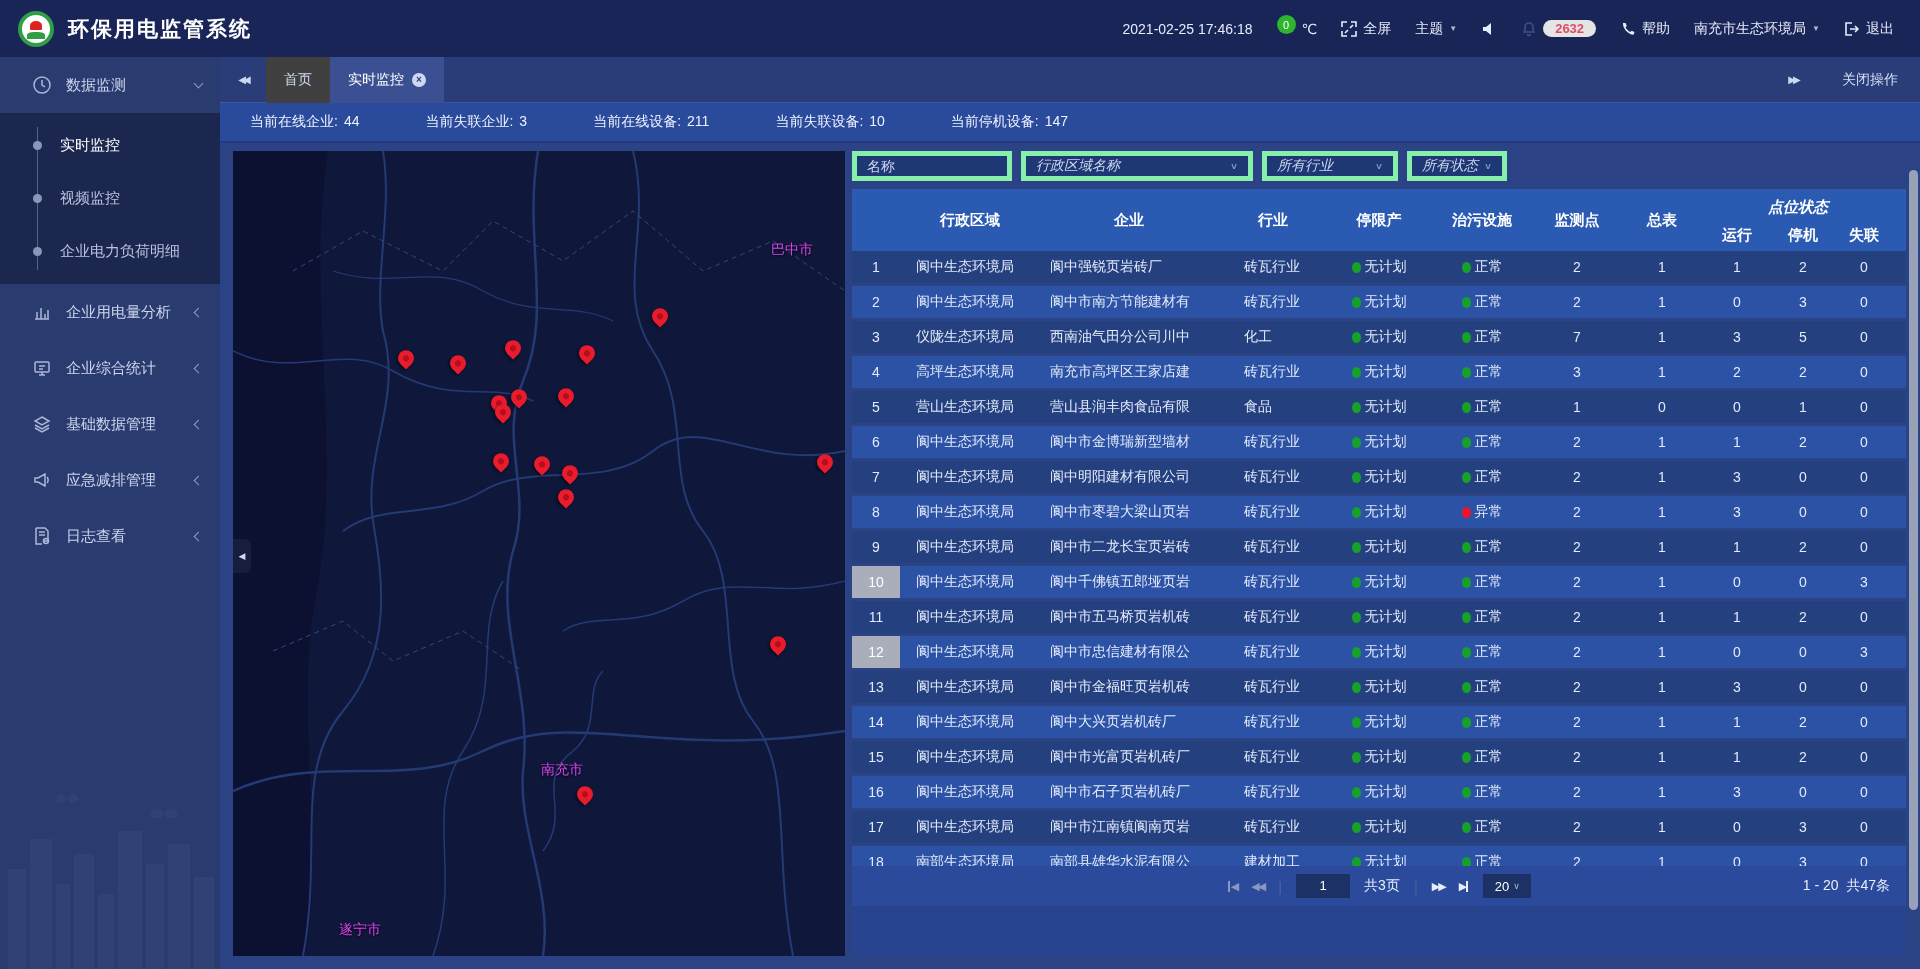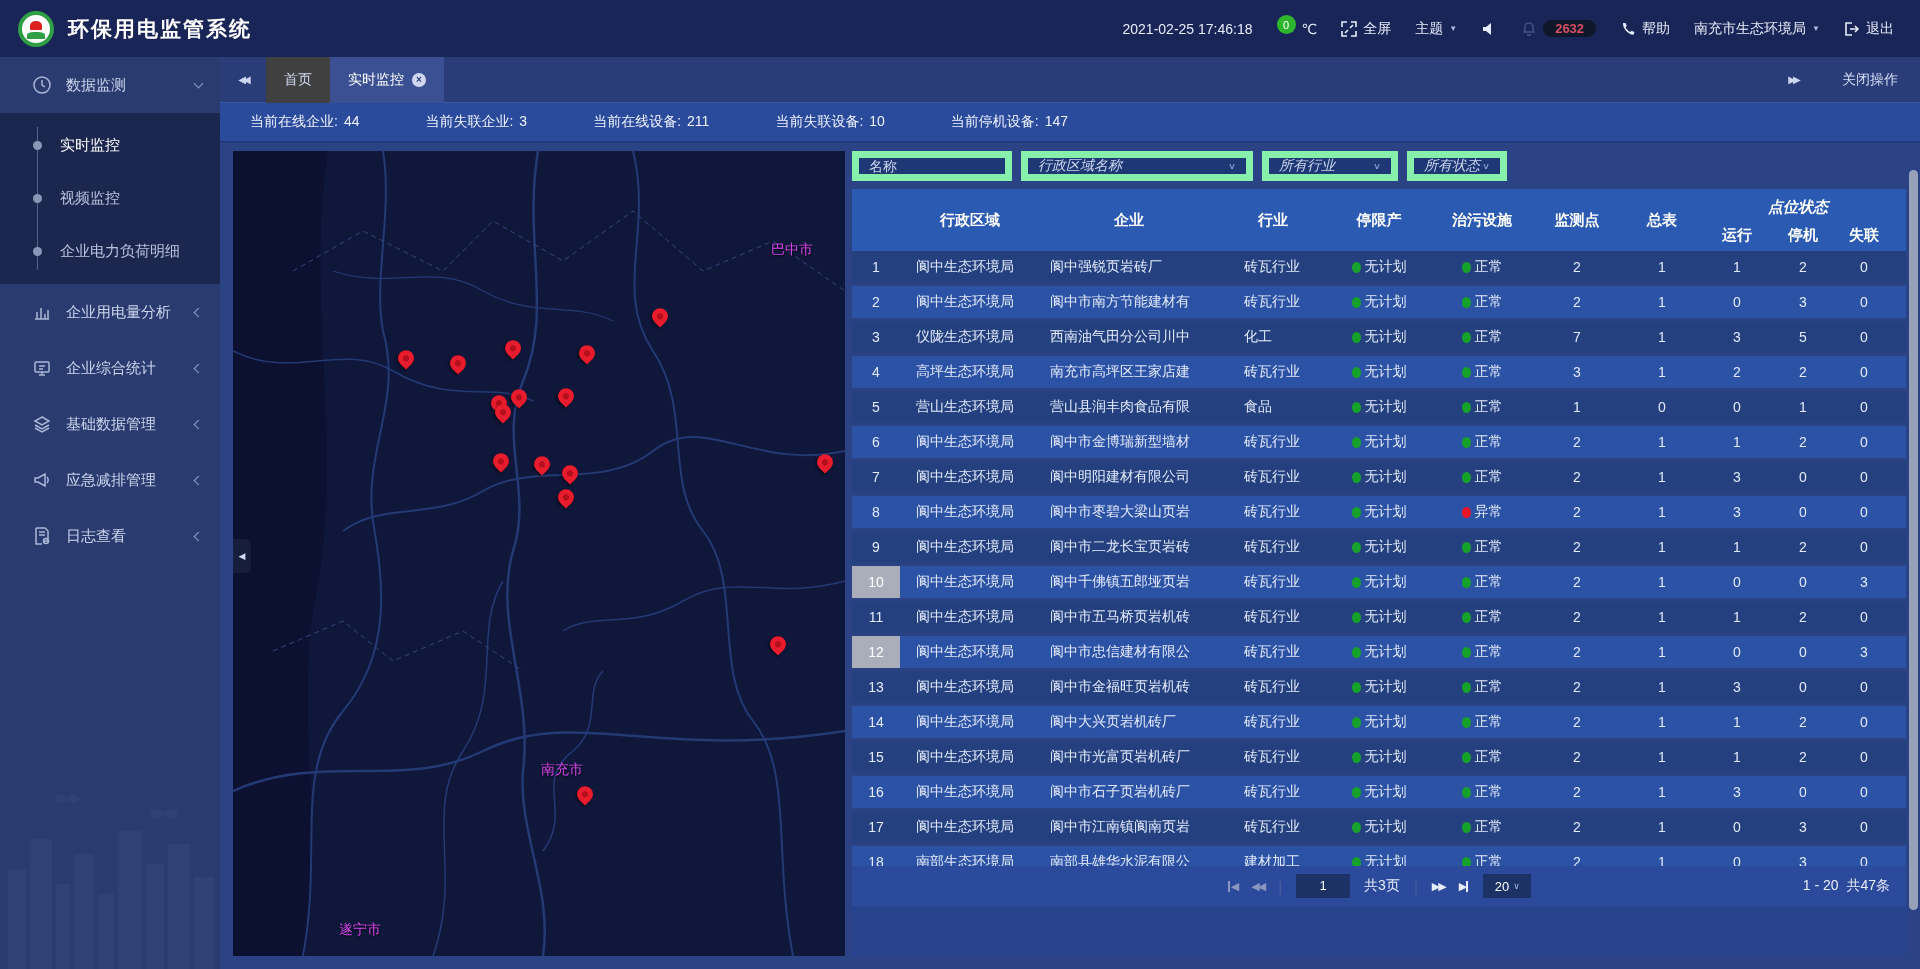--- a/index.html
+++ b/index.html
@@ -16,21 +16,21 @@
     background:#d22; border-radius:50% 50% 10% 10%; }
   .logo::before { content:""; position:absolute; left:5px; bottom:4px; width:18px; height:7px;
     background:#2f9e44; border-radius:40% 40% 0 0; }
   .app-title { font-size:21px; font-weight:bold; letter-spacing:2px; color:#fff; }
   .hdr-right { display:flex; align-items:center; gap:24px; font-size:14px; color:#e6ecfa; }
   .hdr-item { display:flex; align-items:center; gap:6px; cursor:pointer; white-space:nowrap; }
   .temp-badge { width:19px; height:19px; border-radius:50%; background:#2db52d; color:#fff;
     font-size:11px; display:inline-flex; align-items:center; justify-content:center; margin-top:-8px; }
   .caret { font-size:8px; color:#aab8e0; }
   .bell { color:#3f4f86; }
-  .notif-pill { background:#0f172a; color:#d94f63; font-weight:bold; font-size:13px;
+  .notif-pill { background:#e5e5e5; color:#d94f63; font-weight:bold; font-size:13px;
     padding:1px 12px; border-radius:10px; }
   .hicon { width:16px; height:16px; flex:0 0 auto; }
   .hicon path, .hicon polyline { stroke:#e6ecfa; stroke-width:1.6; fill:none; }
   .hicon .fill { fill:#e6ecfa; stroke:none; }
 
   
   .layout { display:flex; height:912px; }
 
   
   .sidebar { width:220px; background:#2a3b70; position:relative; flex:0 0 220px; overflow:hidden; }
@@ -88,21 +88,21 @@
     transform:rotate(45deg); box-shadow:0 2px 3px rgba(0,0,0,.5); }
   .pin-body::after { content:""; position:absolute; left:5px; top:5px; width:6px; height:6px;
     border-radius:50%; background:#b30f1d; }
   .map-collapse { position:absolute; left:0; top:388px; width:18px; height:34px;
     background:#171d3c; border-radius:0 6px 6px 0; color:#cfd8f0; font-size:9px;
     display:flex; align-items:center; justify-content:center; cursor:pointer; z-index:5; }
 
   
   .table-panel { flex:1; height:805px; display:flex; flex-direction:column; min-width:0; }
   .filters { height:30px; display:flex; gap:9px; margin-bottom:8px; }
-  .f-input, .f-select { background:#1e3775; border:7px solid #86efac; height:30px;
+  .f-input, .f-select { background:#1e3775; border:5px solid #86efac; height:30px;
     font-size:14px; color:#cdd7ee; display:flex; align-items:center; padding:0 10px; }
   .f-input { width:160px; }
   .f-input input { background:transparent; border:none; outline:none; color:#cdd7ee;
     font-size:14px; width:100%; font-family:inherit; }
   .f-input input::placeholder { color:#cdd7ee; opacity:1; }
   .f-select { justify-content:space-between; cursor:pointer;font-style:italic; }
   .f-select .sel-chev { color:#8fa3d8; font-size:11px; transform:scaleY(.8); }
   .f-region { width:232px; } .f-industry { width:136px; } .f-status { width:100px; }
 
   .grid-cols { display:grid;

